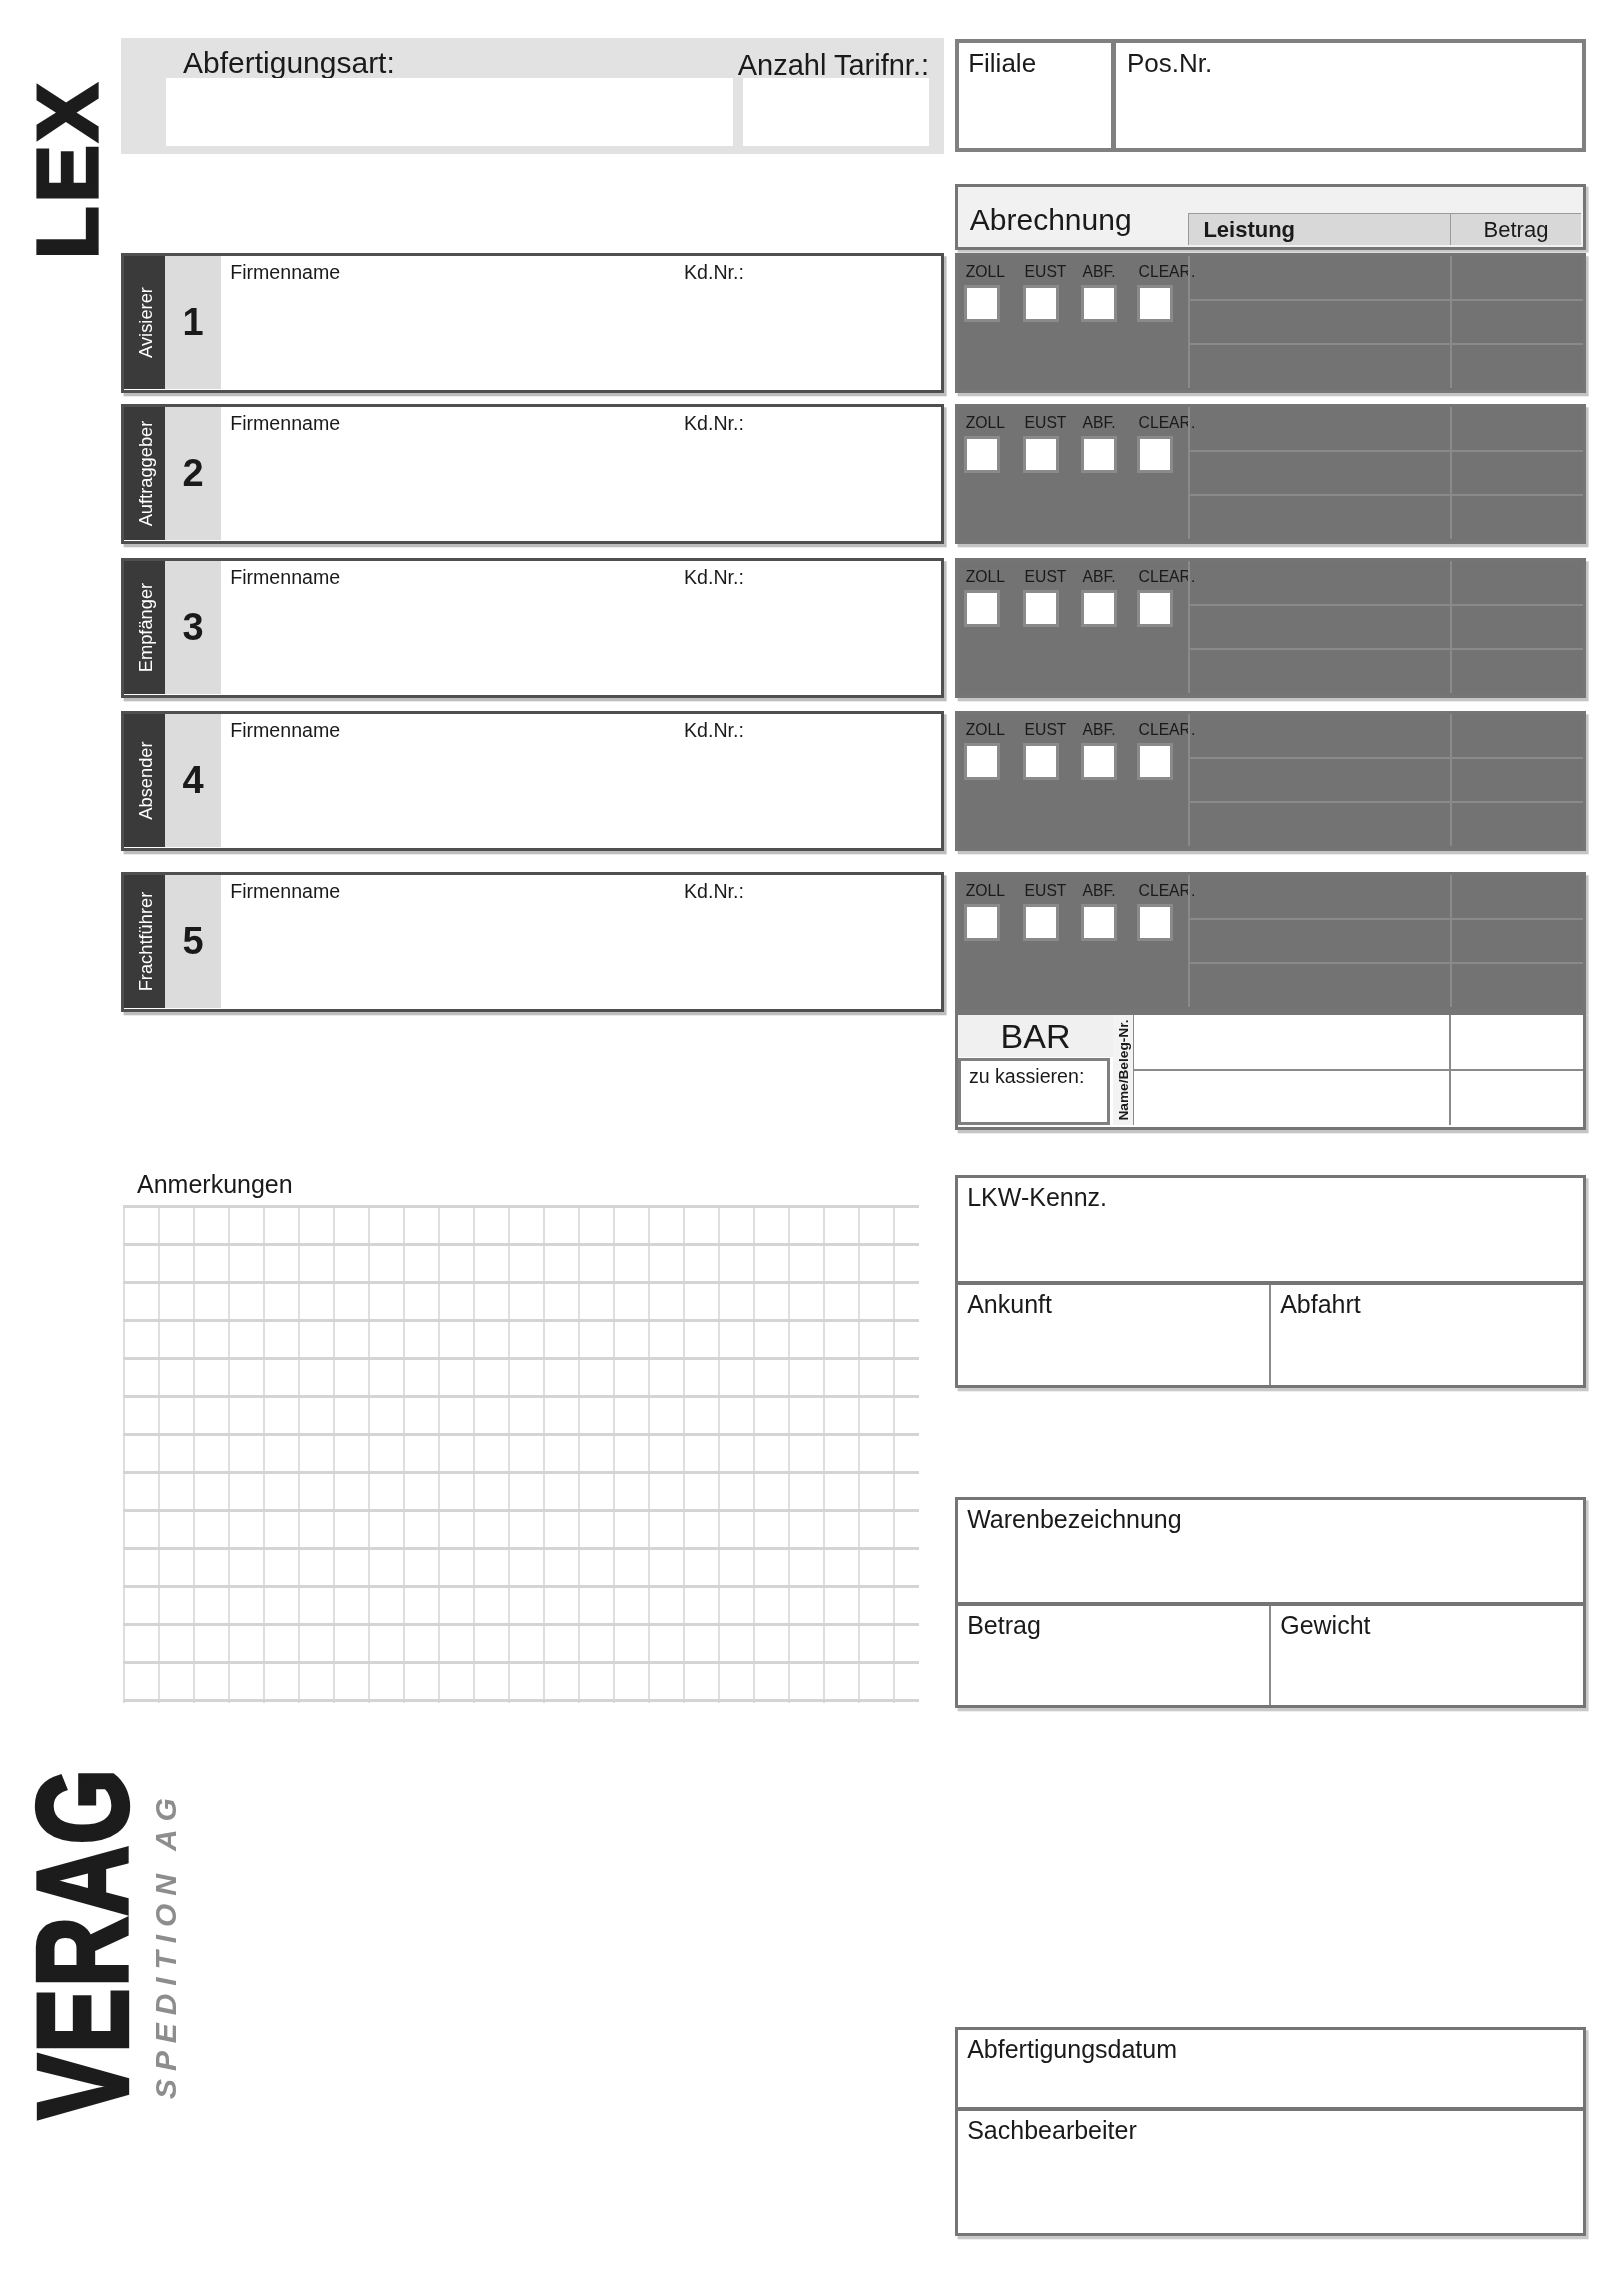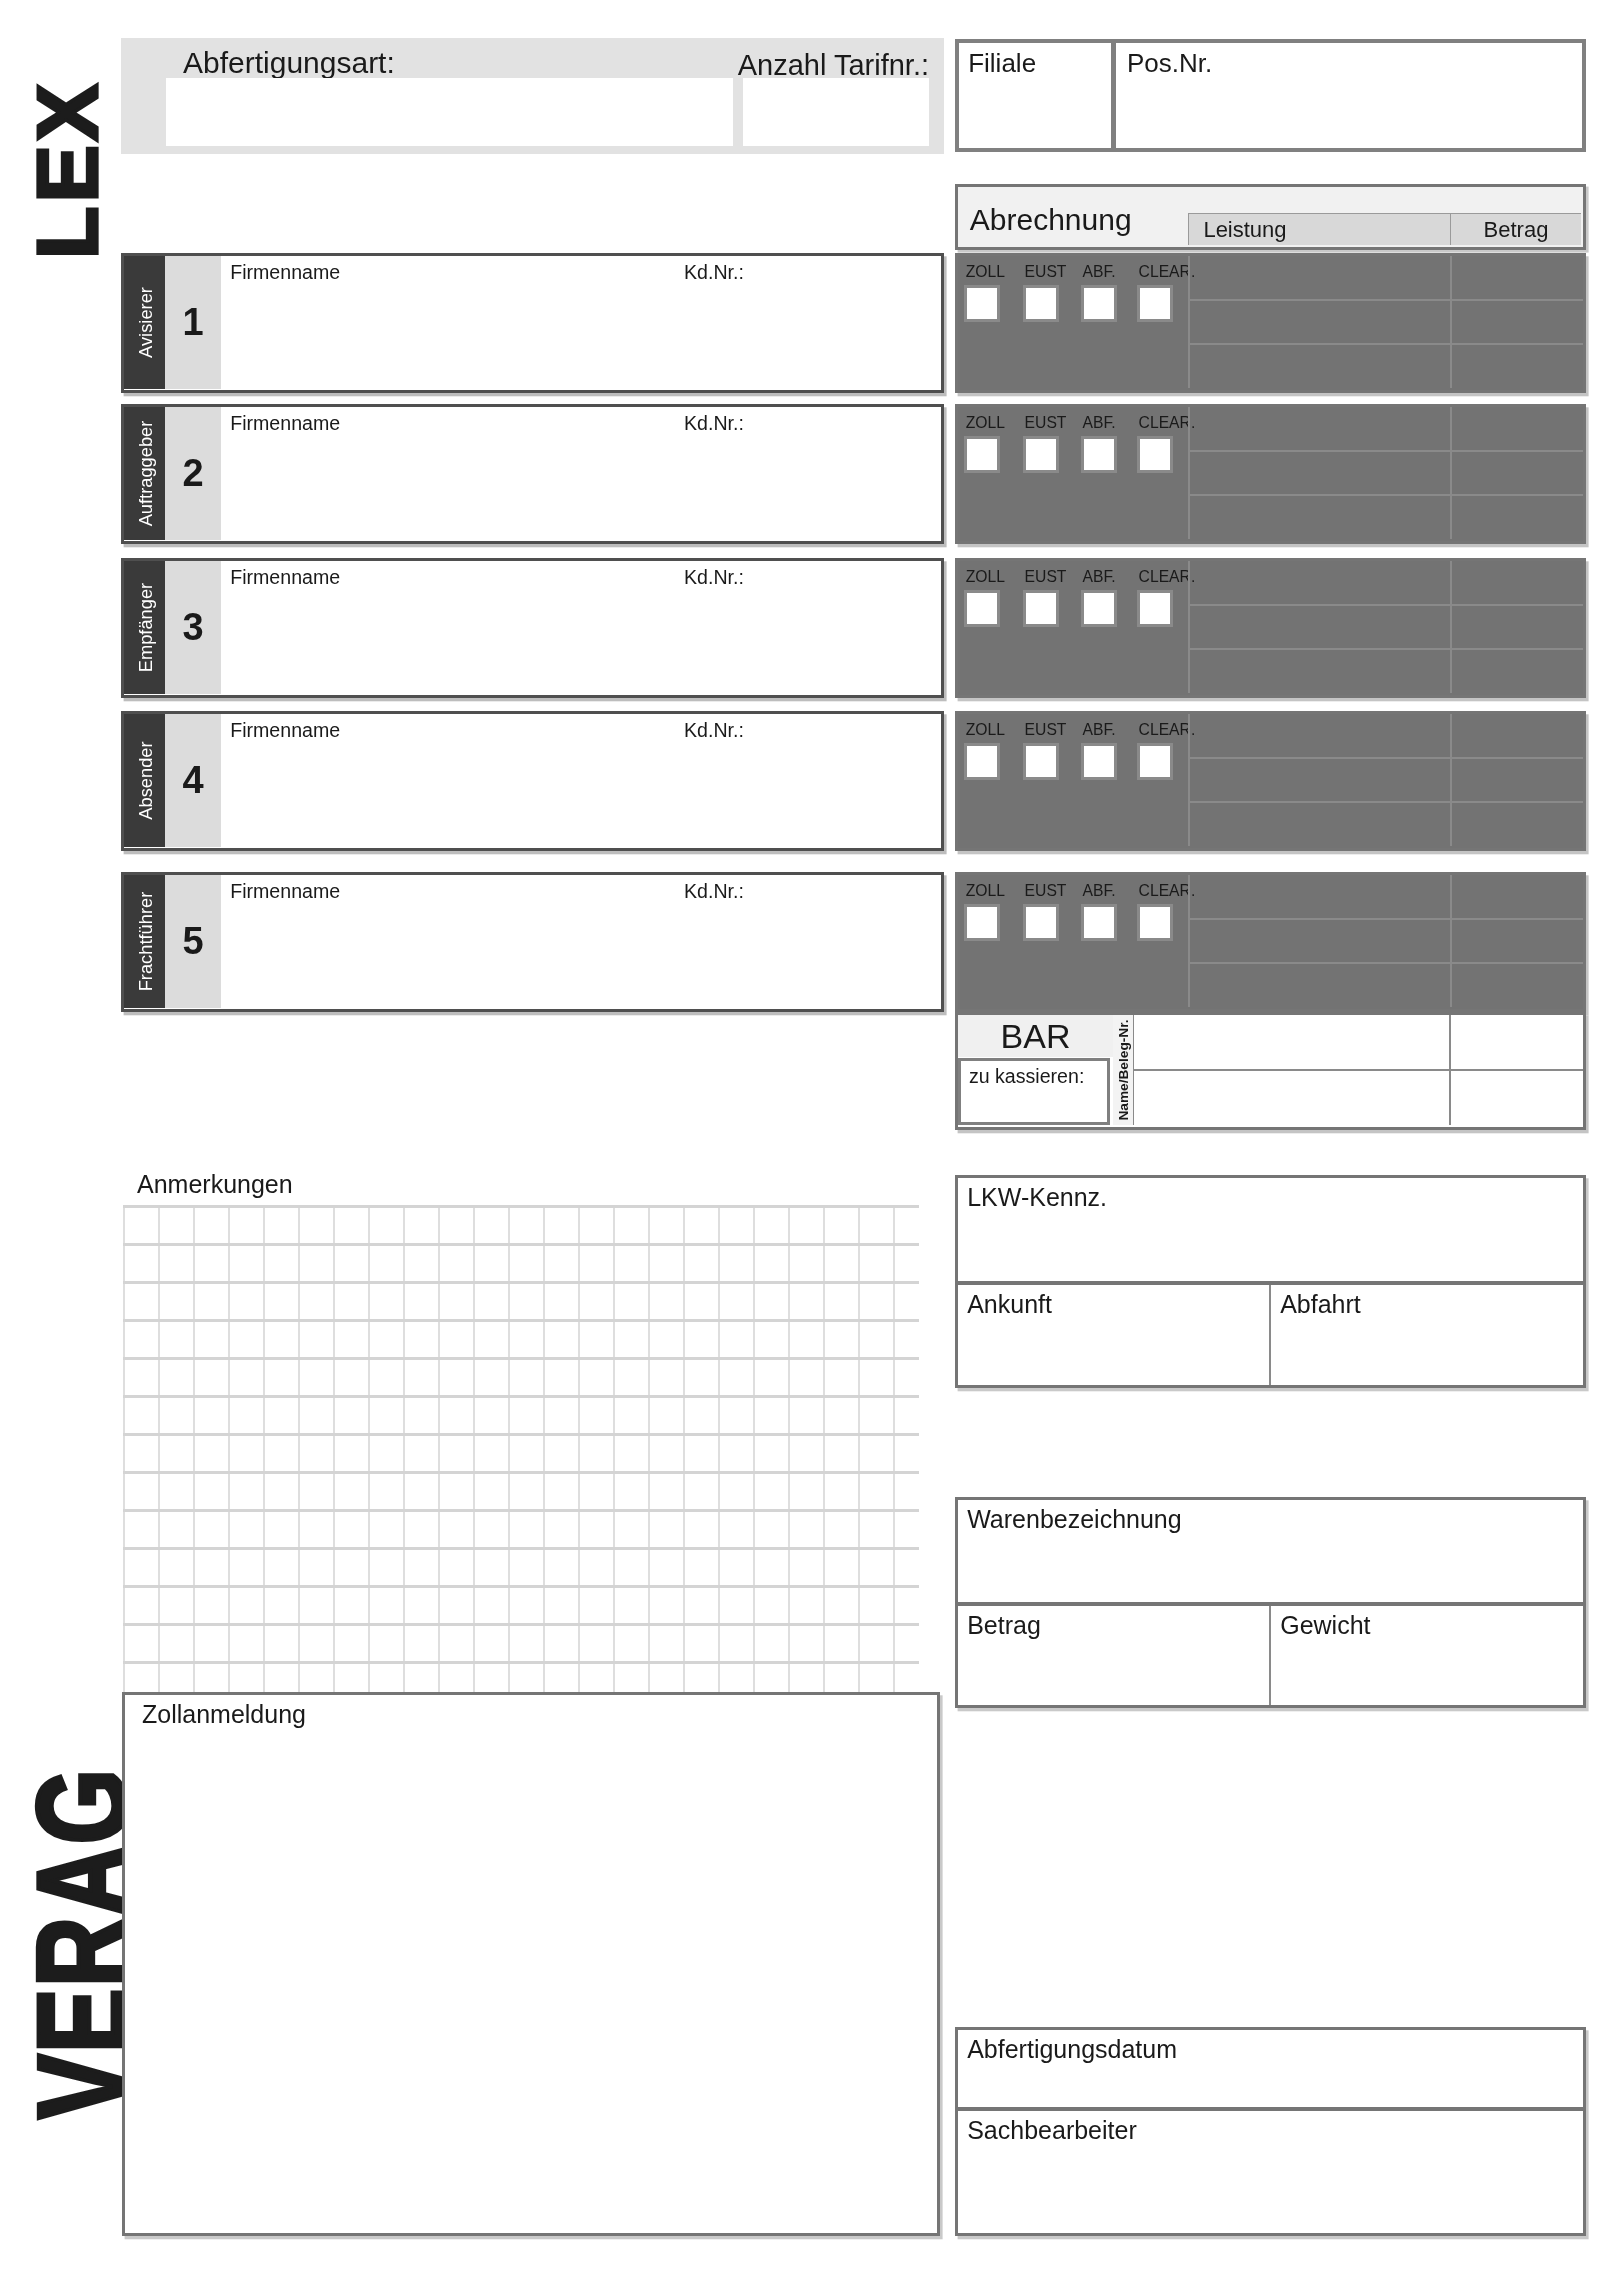--- a/index.html
+++ b/index.html
@@ -45,21 +45,21 @@
   .cell-label{font-size:26px;}
   .filiale-label{position:absolute;left:9.2px;top:5.2px;}
   .posnr-label{position:absolute;left:168px;top:5.2px;}
   .filiale-cell{position:absolute;left:0;top:0;width:152px;bottom:0;}
   .posnr-cell{position:absolute;left:156px;top:0;right:0;bottom:0;}
 
   
   .abr-header{left:955px;top:184px;width:631px;height:66px;background:#f1f1f1;border:3.9px solid #757575;box-shadow:2.6px 2.6px 0 #c9c9c9;}
   .abr-title{position:absolute;left:11.8px;top:15.7px;font-size:30px;}
   .sub-head{position:absolute;top:26px;height:32px;background:#d8d8d8;border-top:1.3px solid #9a9a9a;border-left:1.3px solid #9a9a9a;font-size:22px;line-height:31px;}
-  .leistung-head{left:230px;width:262px;padding-left:14.4px;}
+  .leistung-head{left:230px;width:262px;padding-left:14.4px;font-weight:bold;}
   .betrag-head{left:492px;width:131px;text-align:center;}
 
   
   .section{position:absolute;left:0;width:1623px;height:140px;}
   .party-box{position:absolute;left:121px;top:0;width:823px;height:140px;background:#ffffff;border:3.3px solid #4f4f4f;box-shadow:2.6px 3.3px 0 #bdbdbd;}
   .role-box{position:absolute;left:0;top:0;width:41px;height:133px;background:#3a3a3a;}
   .role-text{left:5.2px;top:133px;width:133px;text-align:center;line-height:33px;font-size:18.3px;color:#ffffff;}
   .num-strip{position:absolute;left:41px;top:0;width:56px;height:133px;background:#dcdcdc;display:flex;align-items:center;justify-content:center;}
   .num{font-size:38px;font-weight:bold;}
   .firm-area{position:absolute;left:97px;top:0;right:0;height:133px;background:#ffffff;}
@@ -444,23 +444,20 @@
     <div class="hdiv"></div>
     <div class="vdiv"></div>
     <div class="fill-cell" style="left:0;top:106px;width:311px;bottom:0;">
       <span class="half-label" style="left:9.2px;top:5.2px;">Betrag</span>
     </div>
     <div class="fill-cell" style="left:313px;top:106px;right:0;bottom:0;">
       <span class="half-label" style="left:9.2px;top:5.2px;">Gewicht</span>
     </div>
   </div>
 
-  <div class="abs zoll-box">
-    <span class="zoll-label">Zollanmeldung</span>
-  </div>
 
   <div class="abs rbox datum-box">
     <div class="fill-cell" style="left:0;top:0;right:0;height:77px;">
       <span class="half-label" style="left:9.2px;top:5.2px;">Abfertigungsdatum</span>
     </div>
     <div class="hdiv"></div>
     <div class="fill-cell" style="left:0;top:81px;right:0;bottom:0;">
       <span class="half-label" style="left:9.2px;top:5.2px;">Sachbearbeiter</span>
     </div>
   </div>

